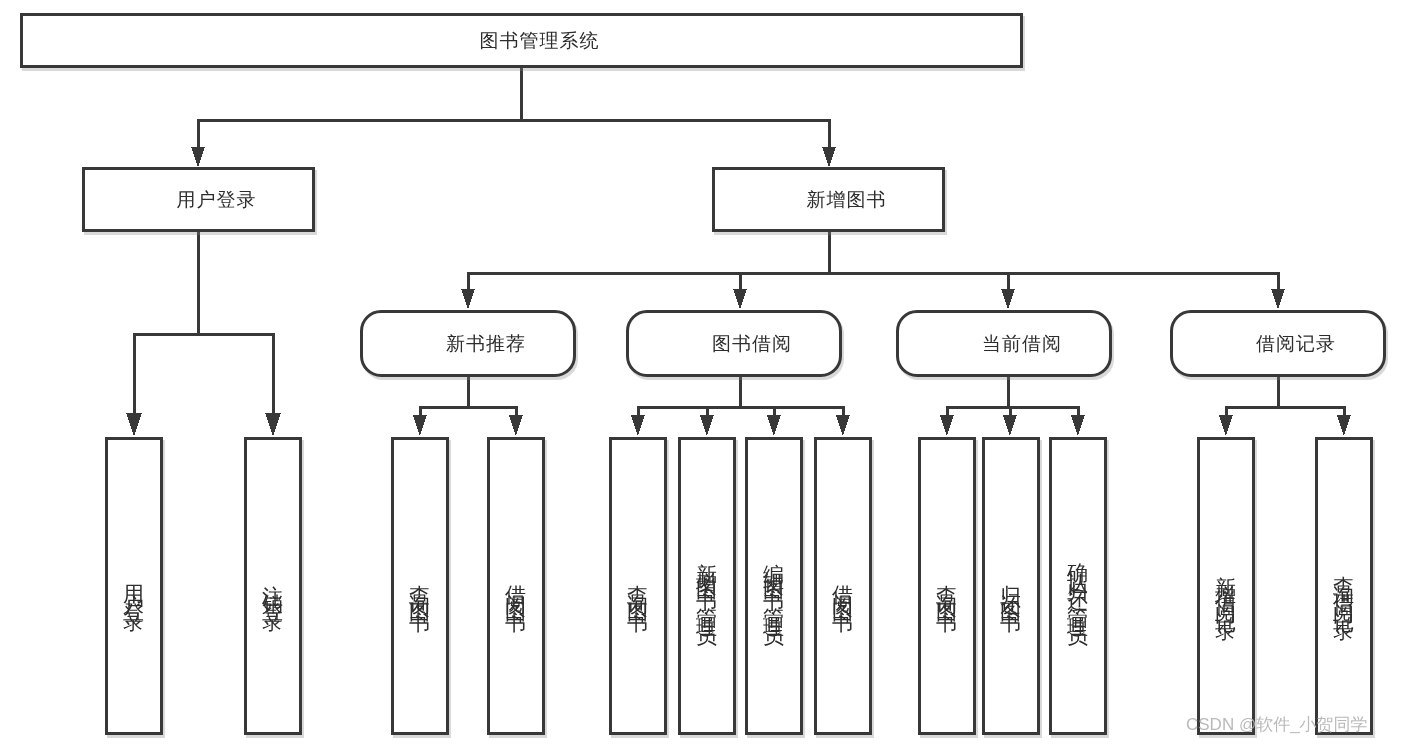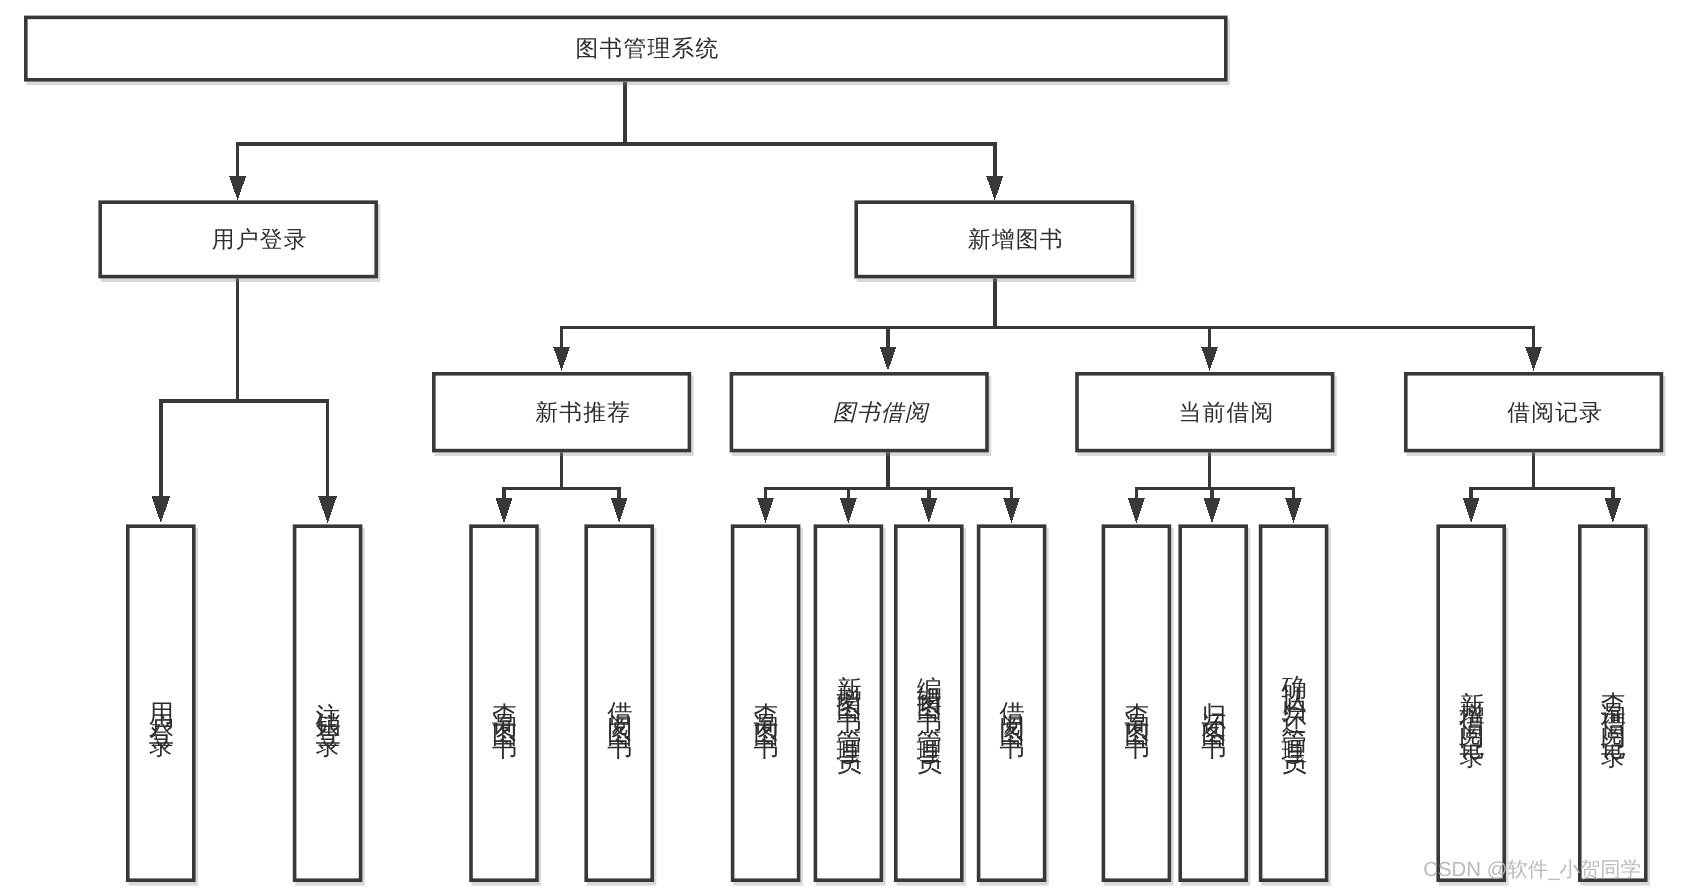--- a/index.html
+++ b/index.html
@@ -40,23 +40,23 @@
     font-size: 21px;
     line-height: 1;
     letter-spacing: 9px;
   }
   
   .n-root { left: 20px;  top: 13px;  width: 1003px; height: 55px; }
   
   .n-l2a  { left: 82px;  top: 167px; width: 233px;  height: 65px; }
   .n-l2b  { left: 712px; top: 167px; width: 233px;  height: 65px; }
   
-  .n-l3   { top: 310px; width: 216px; height: 67px; }
+  .n-l3   { top: 310px; width: 216px; height: 67px; border-radius: 21px; }
   .n-l3-0 { left: 360px; }
-  .n-l3-1 { left: 608px; font-style: italic; }
+  .n-l3-1 { left: 626px; }
   .n-l3-2 { left: 896px; }
   .n-l3-3 { left: 1170px; }
   
   .leaf   { top: 437px; width: 58px; height: 298px; }
   .lf-0  { left: 105px; }
   .lf-1  { left: 244px; }
   .lf-2  { left: 391px; }
   .lf-3  { left: 487px; }
   .lf-4  { left: 609px; }
   .lf-5  { left: 678px; }

